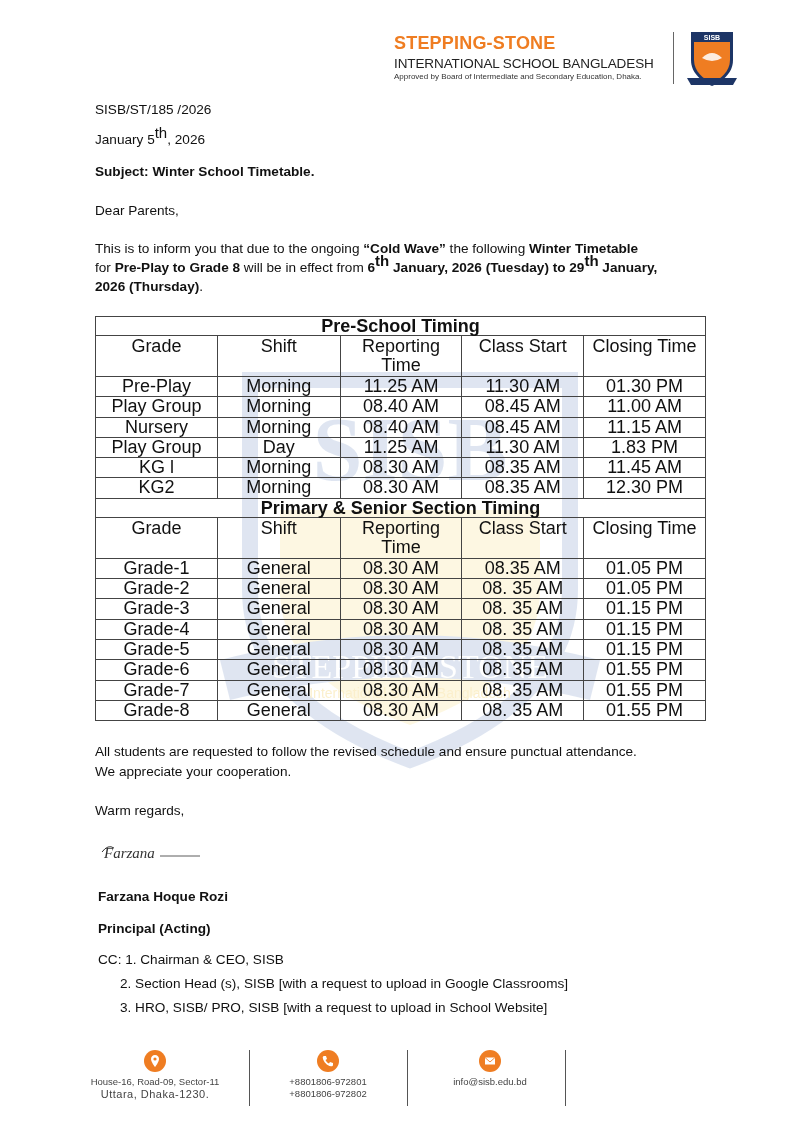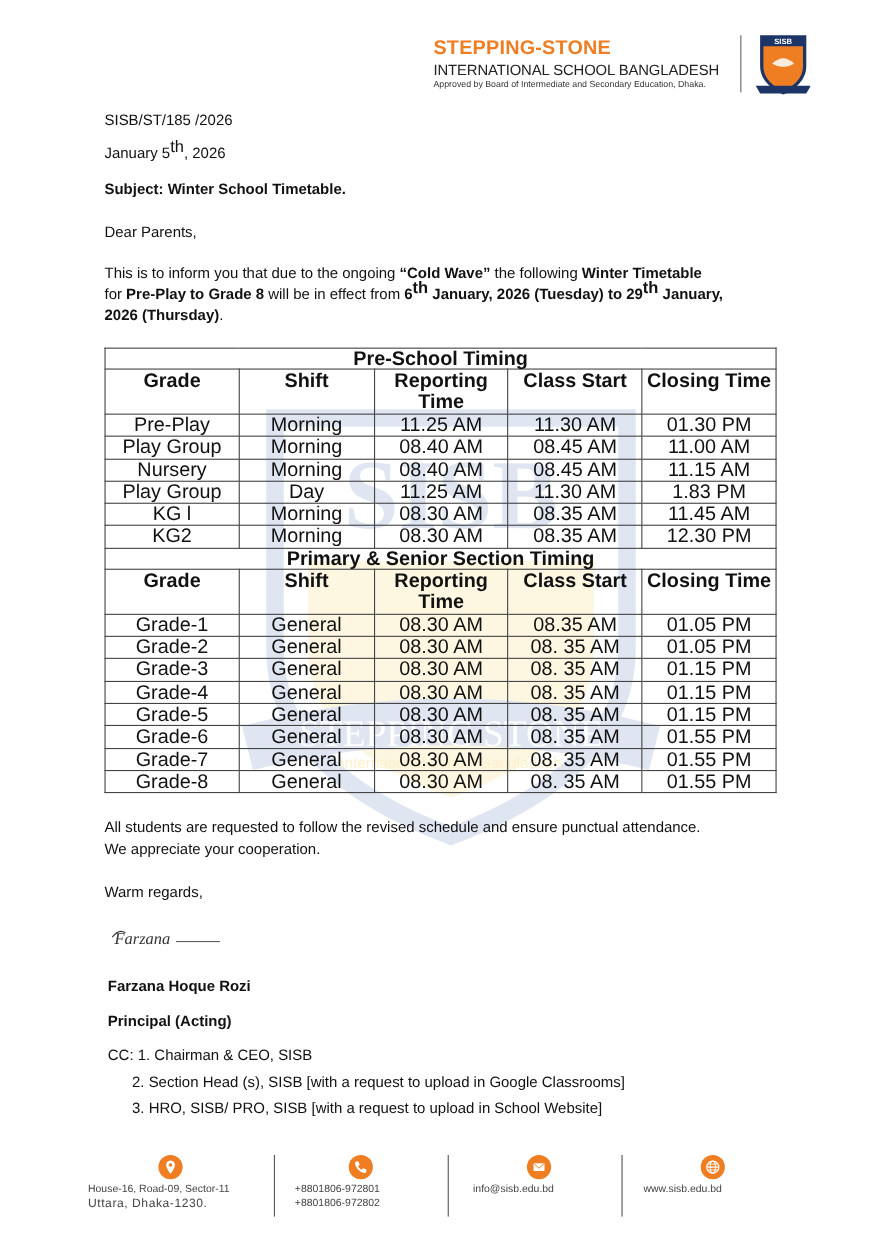--- a/index.html
+++ b/index.html
@@ -23,29 +23,29 @@
   .txt { position: absolute; left: 95px; font-family: "Liberation Sans", sans-serif; font-size: 13.6px;
          line-height: 19px; color: #111; white-space: nowrap; }
   .bold { font-weight: bold; }
   sup { font-size: 15px; line-height: 0; vertical-align: super; }
 
   
   table.tt { position: absolute; left: 95px; top: 316px; width: 611px; border-collapse: collapse;
              font-family: "Liberation Sans", sans-serif; font-size: 18px; color: #111; z-index: 2; }
   table.tt td, table.tt th { border: 1px solid #444; text-align: center; padding: 0; vertical-align: top; }
   table.tt .sec { font-weight: bold; height: 18px; line-height: 18px; }
-  table.tt th { font-weight: bold; height: 39px; line-height: 19px; padding-top: 1px; text-align: center; }
+  table.tt th { font-weight: normal; height: 39px; line-height: 19px; padding-top: 1px; text-align: center; }
   table.tt td.c { height: 19.3px; line-height: 19px; }
   .col1 { width: 122px; } .col2 { width: 123px; } .col3 { width: 122px; } .col4 { width: 122px; } .col5 { width: 122px; }
 
   
   .signature { position: absolute; left: 100px; top: 838px; width: 110px; height: 30px; }
 
   
-  .footer-item { position: absolute; top: 1050px; font-family: "Liberation Sans", sans-serif; color: #444; }
+  .footer-item { position: absolute; top: 1050px; text-align: center; font-family: "Liberation Sans", sans-serif; color: #444; }
   .f-icon { width: 22px; height: 22px; border-radius: 50%; background: #ef7d22; margin: 0 auto 4px auto; position: relative; }
   .f-icon svg { position: absolute; left: 4px; top: 4px; width: 14px; height: 14px; }
   .f-line { font-size: 9.5px; line-height: 12px; white-space: nowrap; }
   .f-line.big { font-size: 11px; letter-spacing: 0.5px; }
   .f-div { position: absolute; top: 1050px; width: 1px; height: 56px; background: #555; }
 </style>
 </head>
 <body>
 
 <div class="page">
@@ -256,25 +256,13 @@
     <div class="f-icon">
       <svg viewBox="0 0 14 14">
           <rect x="2" y="3.5" width="10" height="7" fill="#fff"></rect>
           <path d="M2 3.5 L7 8 L12 3.5" stroke="#ef7d22" stroke-width="0.9" fill="none"></path>
         </svg>
     </div>
     <div class="f-line">info@sisb.edu.bd</div>
   </div>
   <div class="f-div" style="left:565px"></div>
 
-  <div class="footer-item" style="left:585px; width:125px">
-    <div class="f-icon">
-      <svg viewBox="0 0 14 14">
-          <circle cx="7" cy="7" r="5.5" fill="none" stroke="#fff" stroke-width="1.1"></circle>
-          <ellipse cx="7" cy="7" rx="2.4" ry="5.5" fill="none" stroke="#fff" stroke-width="1"></ellipse>
-          <line x1="1.5" y1="7" x2="12.5" y2="7" stroke="#fff" stroke-width="1"></line>
-          <line x1="2.5" y1="4.3" x2="11.5" y2="4.3" stroke="#fff" stroke-width="0.8"></line>
-          <line x1="2.5" y1="9.7" x2="11.5" y2="9.7" stroke="#fff" stroke-width="0.8"></line>
-        </svg>
-    </div>
-    <div class="f-line">www.sisb.edu.bd</div>
-  </div>
 </div>
 
 </body></html>

